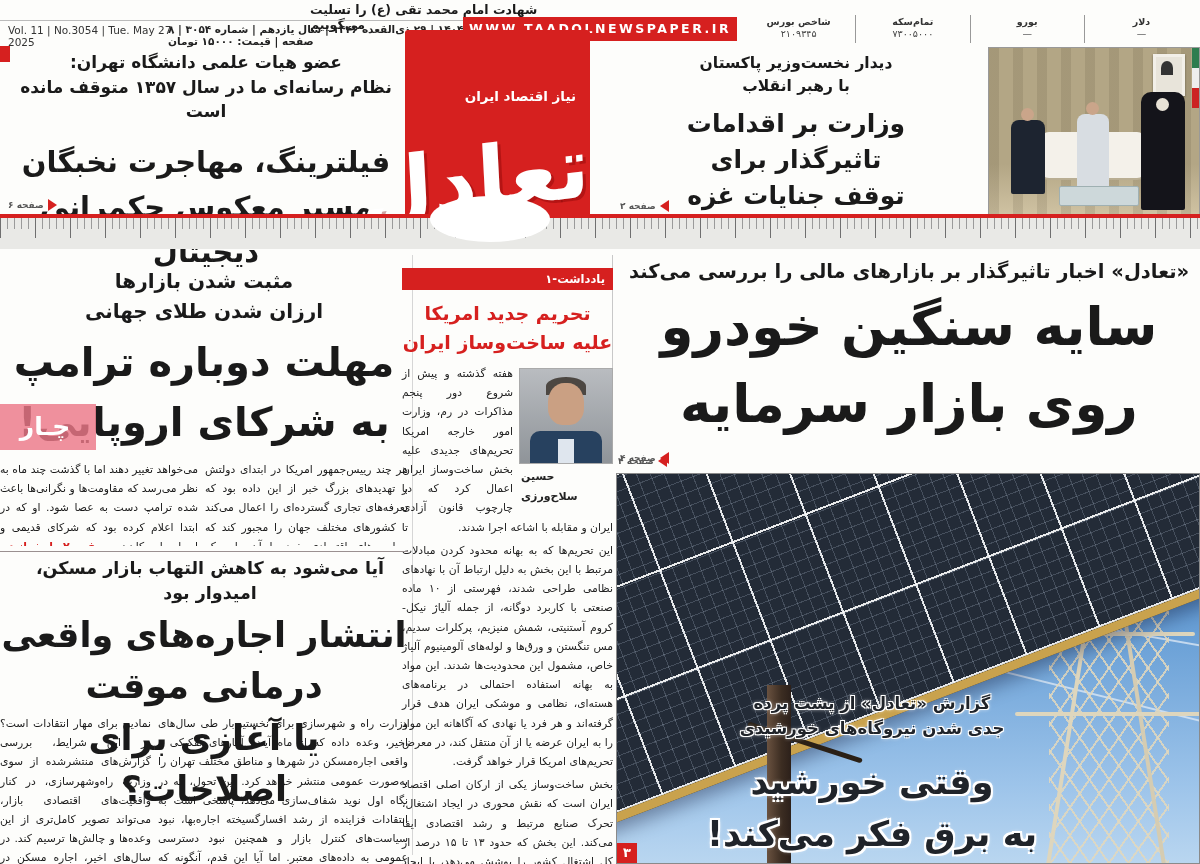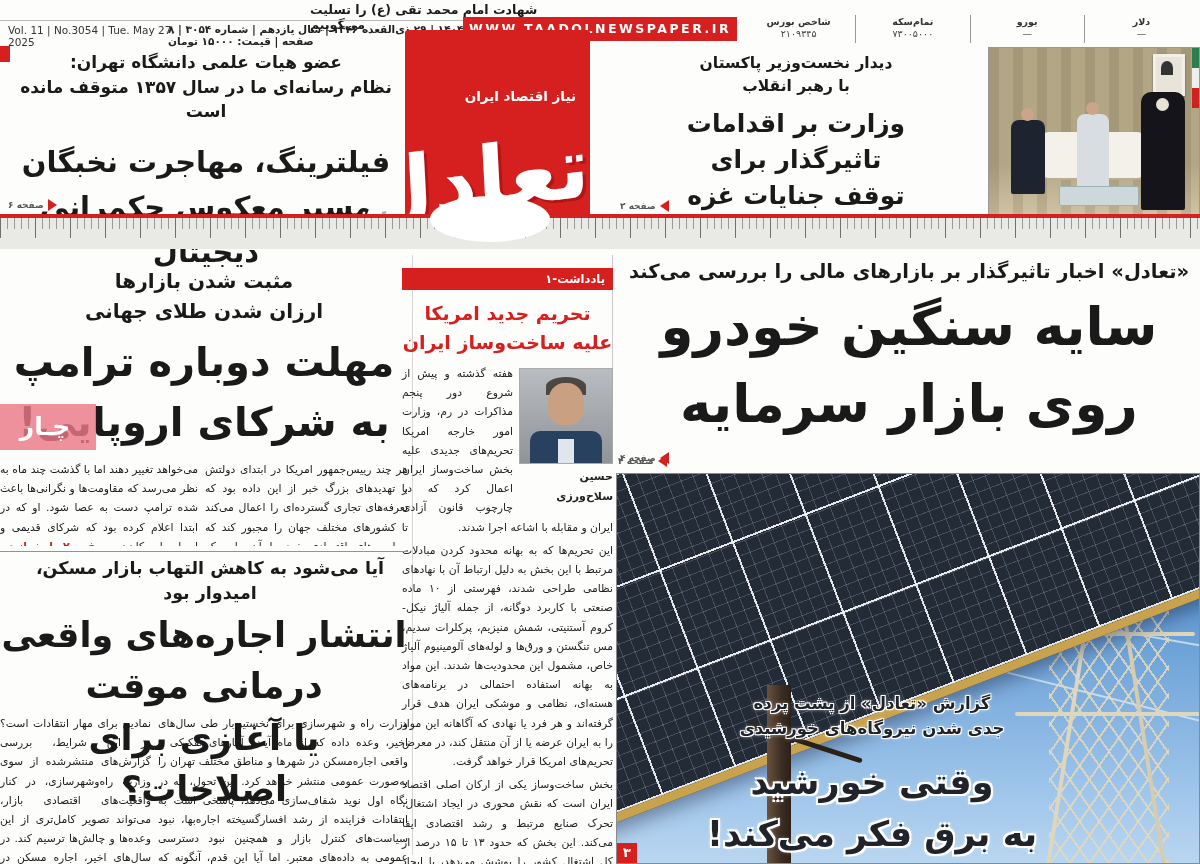--- a/index.html
+++ b/index.html
@@ -87,21 +87,21 @@
   .note{top:252px;left:402px;width:211px;}
   .note-bar{height:22px;background:#d6201f;color:#fff;font-size:11.5px;font-weight:bold;line-height:22px;padding:0 8px;margin-top:16px;}
   .note-title{margin-top:9px;font-size:19px;font-weight:bold;line-height:1.5;}
   .note-body{margin-top:8px;font-size:10.8px;line-height:1.78;color:#222;}
   .note-photo-wrap{float:right;width:92px;margin:4px 0 4px 8px;}
   .note-photo{width:92px;height:94px;background:linear-gradient(180deg,#b9bcc0,#8f9499);position:relative;overflow:hidden;border:1px solid #aaa;}
   .np-head{position:absolute;top:14px;left:28px;width:36px;height:42px;background:#caa083;border-radius:45% 45% 40% 40%;}
   .np-hair{position:absolute;top:8px;left:26px;width:40px;height:18px;background:#4c4742;border-radius:50% 50% 0 0;}
   .np-suit{position:absolute;bottom:0;left:10px;width:72px;height:32px;background:#27415f;border-radius:10px 10px 0 0;}
   .np-shirt{position:absolute;bottom:0;left:38px;width:16px;height:24px;background:#dfe6ee;}
-  .note-caption{font-size:11px;font-weight:bold;text-align:right;margin-top:3px;}
+  .note-caption{font-size:11px;font-weight:bold;text-align:left;margin-top:3px;}
   .note p{margin:0 0 4px 0;}
 
   .trump{top:258px;left:0;width:408px;margin-top:8px;}
   .trump .k{font-size:20px;font-weight:bold;line-height:1.5;}
   .trump .h{font-size:40px;font-weight:bold;line-height:1.5;letter-spacing:-1px;}
   .stamp{top:404px;left:-6px;width:102px;height:46px;background:rgba(236,120,136,.82);
          color:#fff;font-size:25px;font-weight:bold;text-align:center;line-height:46px;}
   .t-col-r{top:460px;left:205px;width:203px;height:86px;overflow:hidden;font-size:10.8px;line-height:1.78;}
   .t-col-l{top:460px;left:0;width:198px;height:86px;overflow:hidden;font-size:10.8px;line-height:1.78;}
   .readmore{color:#d6201f;font-weight:bold;}

